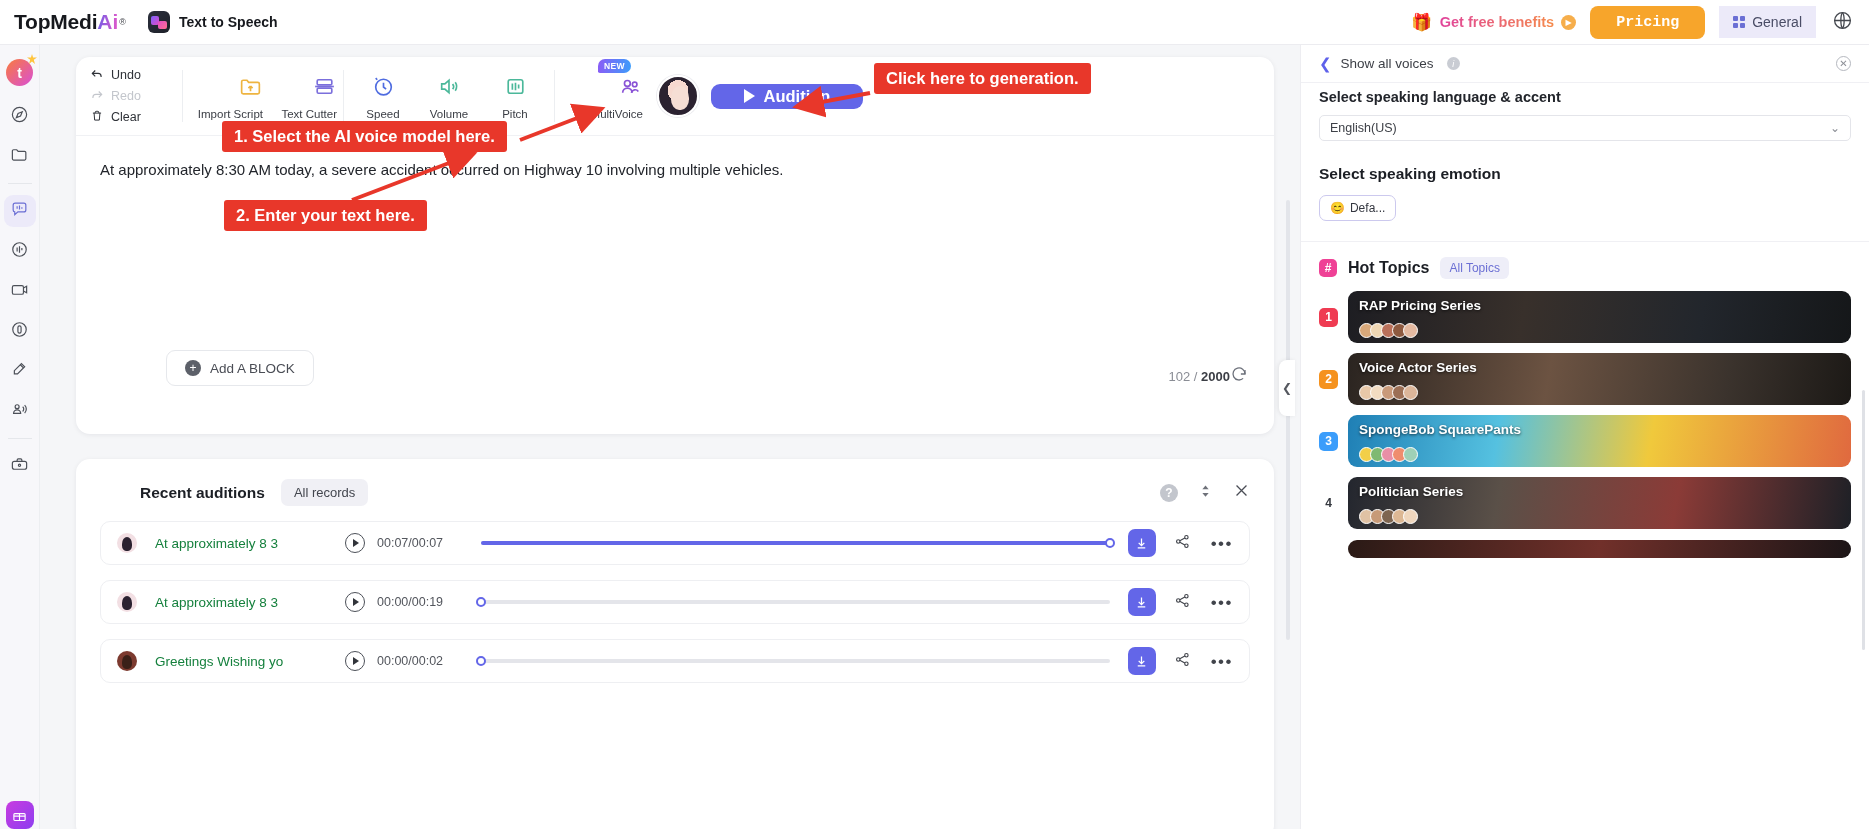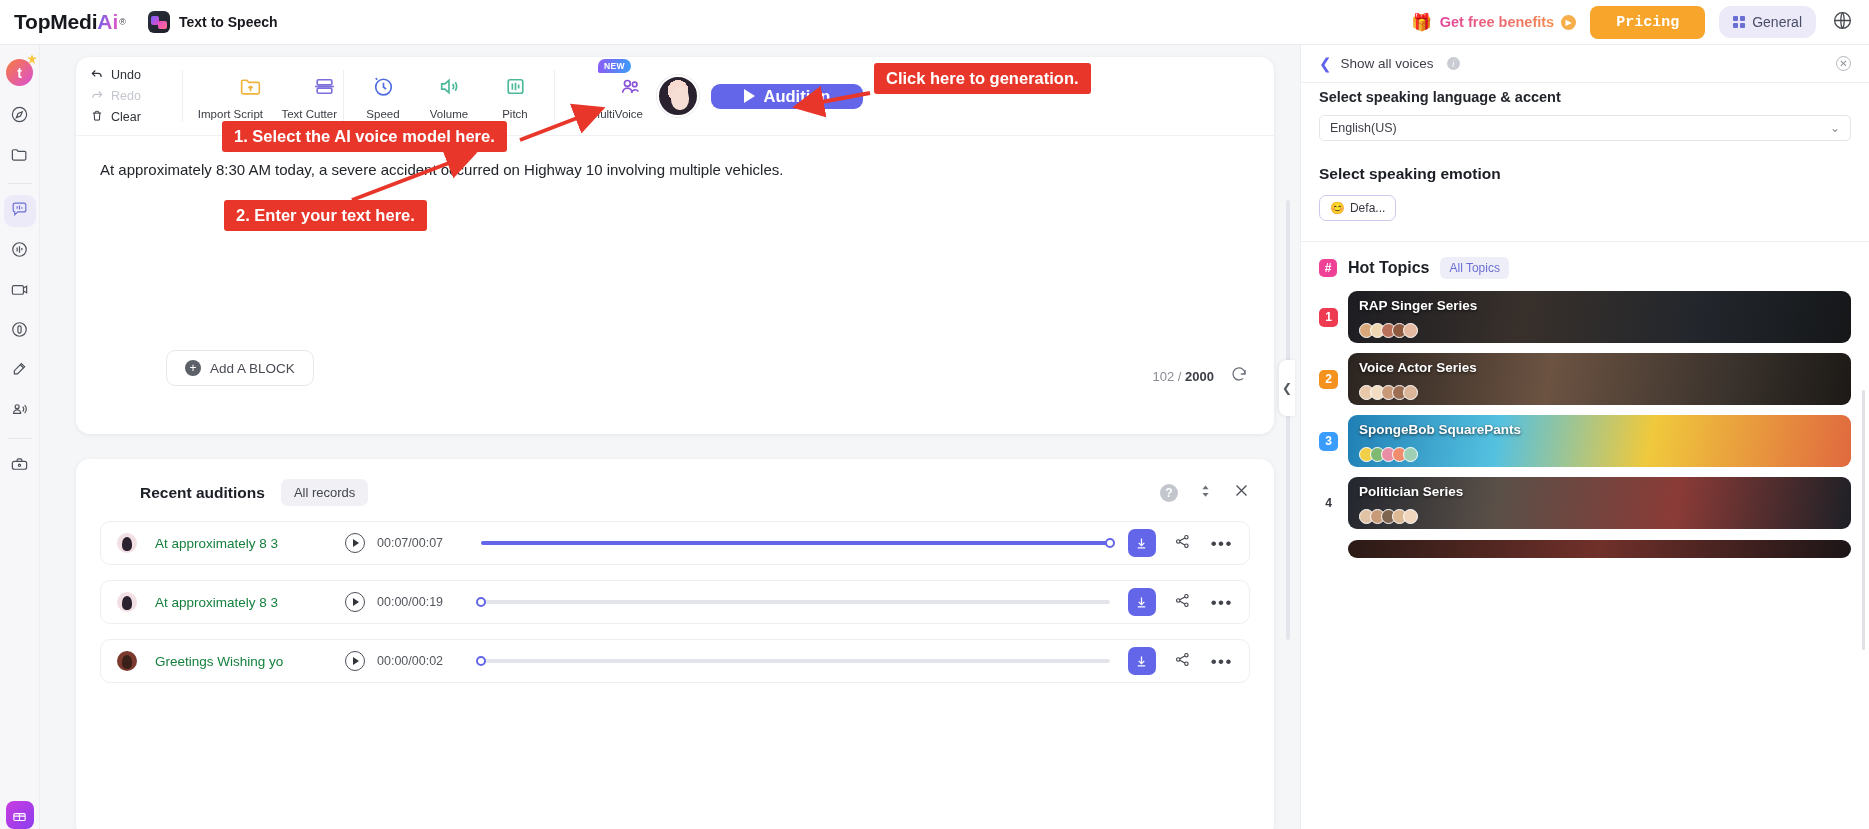--- a/index.html
+++ b/index.html
@@ -53,21 +53,21 @@
     width: 15px; height: 15px; border-radius: 50%; background: #f6ae4b;
     display:flex;align-items:center;justify-content:center;
     color:#fff; font-size: 8px;
   }
   .pricing-btn {
     background: #f7a52b; color: #ffffff; font-size: 15px; font-weight: 600;
     border: none; border-radius: 8px; padding: 8px 26px; cursor: pointer; font-family: Liberation Mono, monospace;
   }
   .general-btn {
     background: #eceaf9; color: #4a4d66; font-size: 14px; border: none;
-    border-radius: 12px; padding: 8px 14px; display:flex; align-items:center; gap:7px; cursor:pointer;
+    border-radius: 0; padding: 8px 14px; display:flex; align-items:center; gap:7px; cursor:pointer;
   }
   .grid-ico { display:grid; grid-template-columns: repeat(2,5px); gap:2px; }
   .grid-ico i { width:5px;height:5px;background:#6b6fd4;border-radius:1px;display:block; }
   .globe-btn { background:none;border:none;cursor:pointer;font-size:19px;color:#45484f;line-height:1; padding: 0 2px;}
 
   
   .rail {
     position: absolute; top: 45px; left: 0; width: 40px; height: 784px;
     background: #f7f7fa; border-right: 1px solid #eceef1;
     display: flex; flex-direction: column; align-items: center; padding-top: 14px; gap: 2px; z-index: 30;
@@ -141,21 +141,21 @@
   .add-block {
     position:absolute; left:90px; bottom:48px;
     display:flex;align-items:center;gap:9px; border:1px solid #e6e8ec; background:#fff;
     border-radius:9px; padding:9px 18px; font-size:13.5px; color:#4a4d55; cursor:pointer;
   }
   .plus-circle {
     width:16px;height:16px;border-radius:50%;background:#5c6069;color:#fff;font-size:12px;
     display:flex;align-items:center;justify-content:center; line-height:1;
   }
   .char-count {
-    position:absolute; right:60px; bottom:50px; font-size:13px; color:#8a8d95;
+    position:absolute; right:44px; bottom:50px; font-size:13px; color:#8a8d95;
   }
   .char-count b { color:#3b3e45; font-weight:700; }
   .refresh-ico { position:absolute; right:26px; bottom:47px; cursor:pointer; color:#6c707a; }
 
   
   .editor-scroll {
     position:absolute; right:-6px; top:120px; width:4px; height:440px; background:#e3e5ea; border-radius:3px;
   }
 
   
@@ -699,21 +699,21 @@
       <span class="hash-ico">#</span>
       <span class="hot-title">Hot Topics</span>
       <button class="all-topics">All Topics</button>
     </div>
 
     <div class="topic-list">
       <div class="topic-row">
         <span class="rank r1">1</span>
         <div class="topic-card t1">
           <div class="bgimg"></div>
-          <div class="topic-label">RAP Singer Series</div>
+          <div class="topic-label">RAP Pricing Series</div>
           <div class="avatar-strip">
             <span class="mini-ava" style="background:#d8a87a"></span>
             <span class="mini-ava" style="background:#efd7b4"></span>
             <span class="mini-ava" style="background:#b9705a"></span>
             <span class="mini-ava" style="background:#8e5a40"></span>
             <span class="mini-ava" style="background:#e4b9a0"></span>
           </div>
         </div>
       </div>
 

